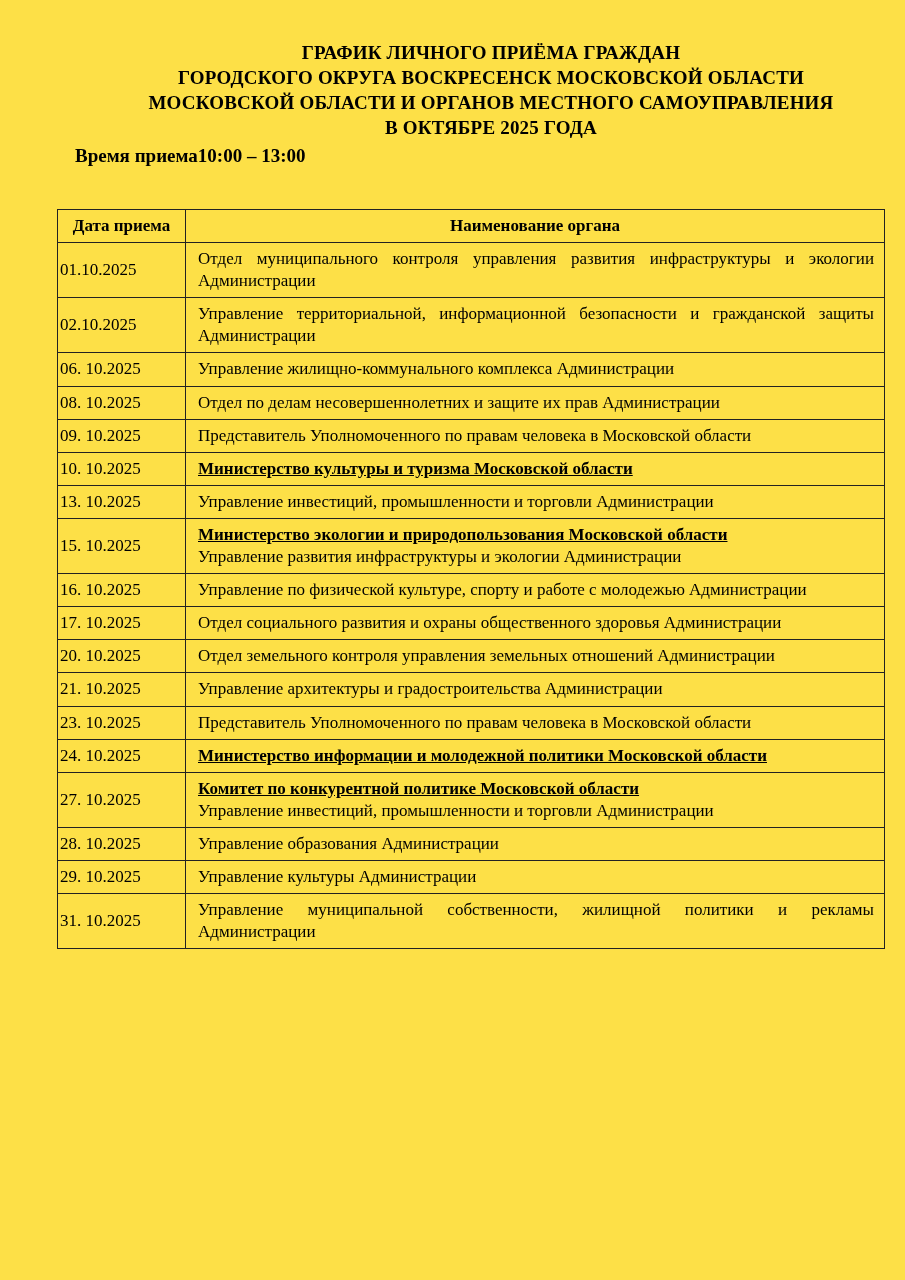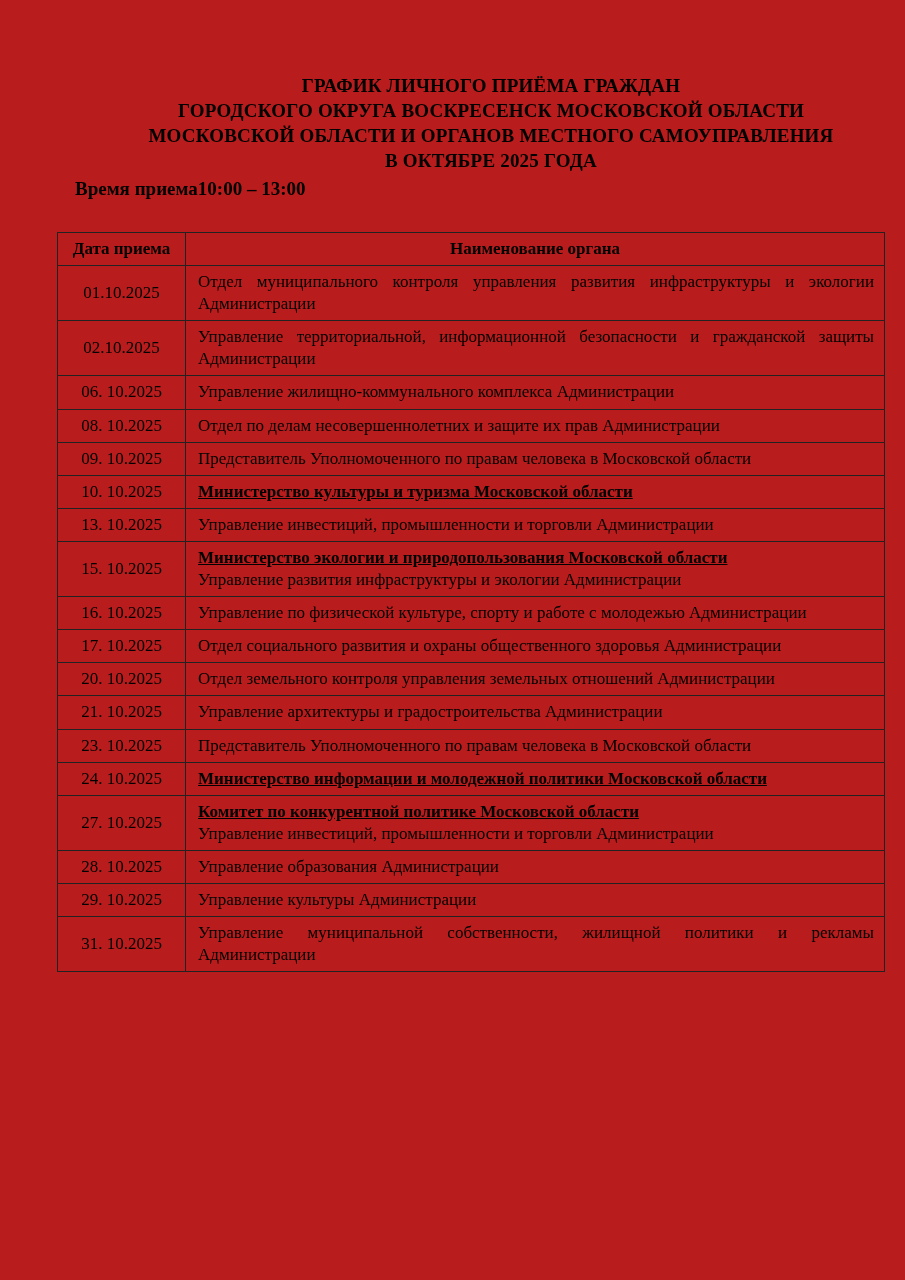--- a/index.html
+++ b/index.html
@@ -6,23 +6,23 @@
     margin: 0;
     padding: 0;
     background: #ffffff;
     color: #000000;
     font-family: "Liberation Serif", "DejaVu Serif", serif;
   }
   .page {
     position: relative;
     width: 905px;
     height: 1280px;
-    background: #b91c1c;
+    background: #fde047;
     box-sizing: border-box;
-    padding: 73px 20px 0 57px;
+    padding: 40px 20px 0 57px;
     overflow: hidden;
   }
   .content {
     width: 828px;
   }
   .title-block {
     text-align: center;
     font-weight: bold;
     font-size: 19px;
     line-height: 25px;
@@ -32,39 +32,38 @@
   .time-row {
     display: flex;
     justify-content: flex-start;
     align-items: baseline;
     font-weight: bold;
     font-size: 19px;
     margin-top: 5px;
     padding: 0 19px 0 18px;
   }
   table.schedule {
-    margin-top: 32px;
+    margin-top: 42px;
     width: 828px;
     border-collapse: collapse;
     table-layout: fixed;
   }
   table.schedule th,
   table.schedule td {
     border: 1.5px solid #222222;
     font-size: 17px;
     line-height: 1.3;
     vertical-align: middle;
   }
   table.schedule th {
     font-weight: bold;
     text-align: center;
     padding: 5px 4px;
   }
   td.date-cell {
-    text-align: center;
     padding: 5px 2px;
     white-space: nowrap;
   }
   col.date-col { width: 128px; }
   td.organ-cell {
     padding: 5px 10px 5px 12px;
   }
   .organ-line { }
   .organ-line.bold { font-weight: bold; text-decoration: underline; }
   .organ-line.stretch {

